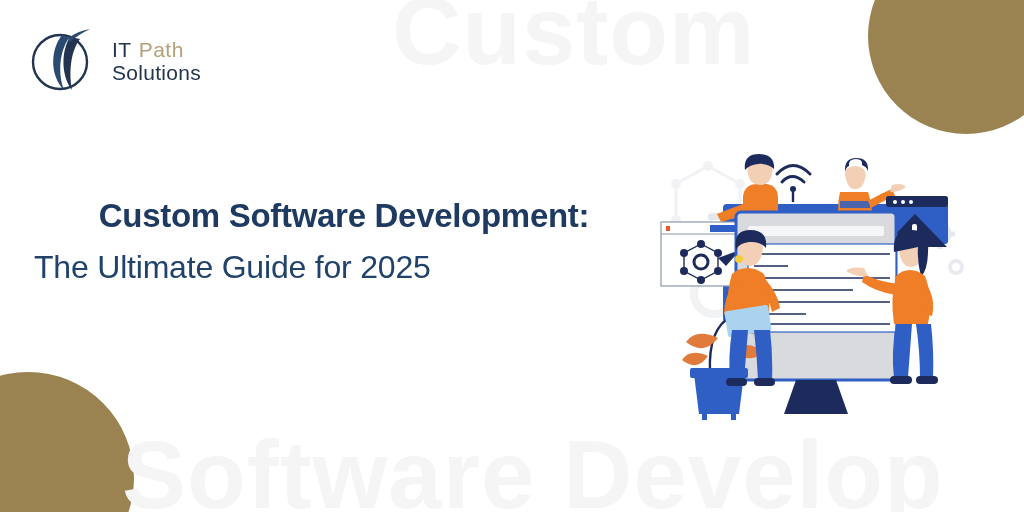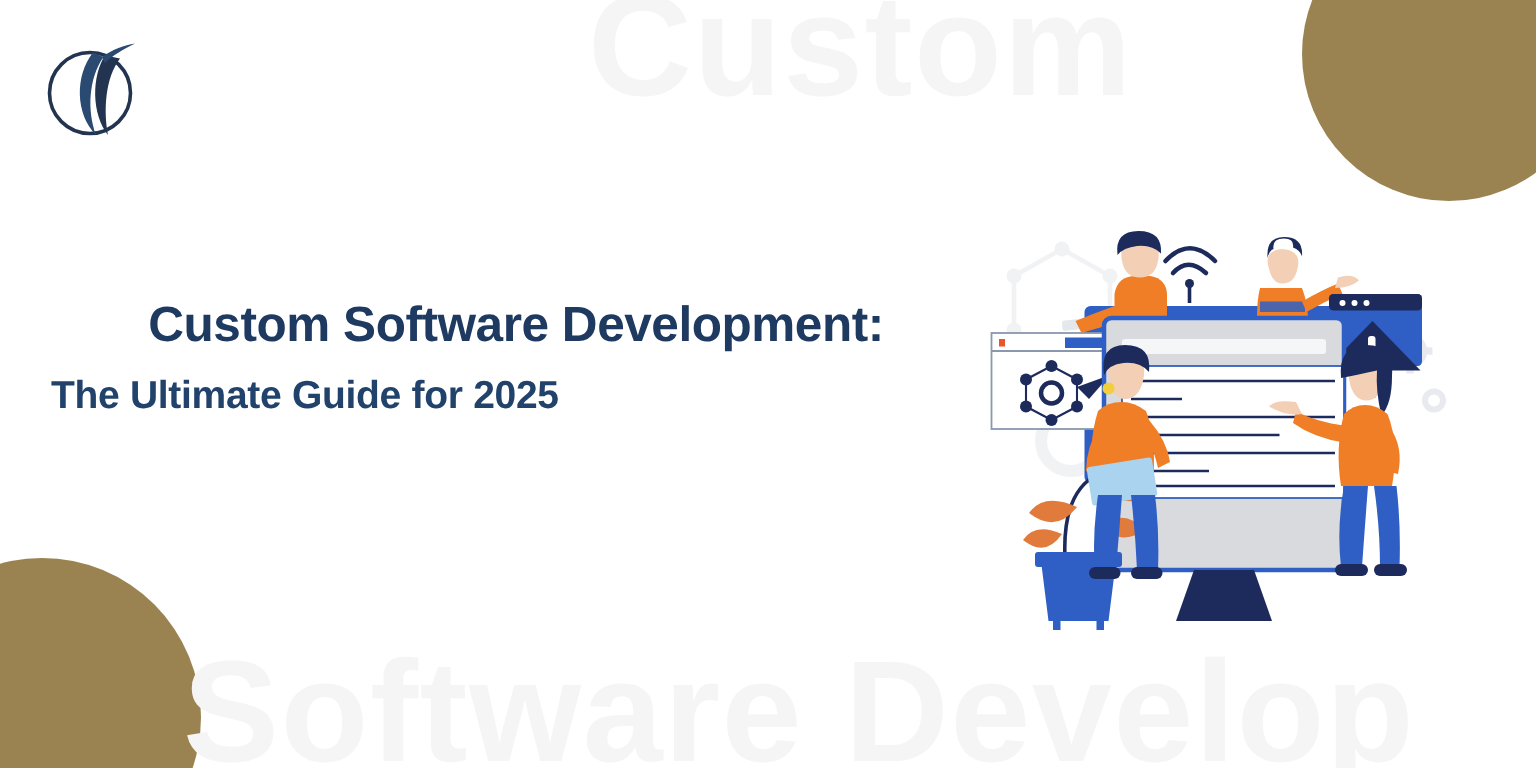--- a/index.html
+++ b/index.html
@@ -98,22 +98,22 @@
   .headline-main {
     font-size: 33px;
     font-weight: 700;
     color: #1e3a61;
     letter-spacing: -0.3px;
     margin: 0 0 12px 0;
     line-height: 1.2;
     text-align: center;
   }
   .headline-sub {
-    font-size: 26px;
-    font-weight: 700;
+    font-size: 32px;
+    font-weight: 400;
     color: #21436b;
     letter-spacing: -0.2px;
     margin: 0;
     line-height: 1.2;
   }
 
   
   .illustration {
     position: absolute;
     left: 648px;
@@ -135,20 +135,26 @@
   <div class="wm wm-bottom">Software Develop</div>
 
   <div class="logo">
     <div class="logo-mark">
       <svg viewBox="0 0 74 74" xmlns="http://www.w3.org/2000/svg">
         <circle cx="32" cy="38" r="27" fill="none" stroke="#22344f" stroke-width="2.4"></circle>
         <path d="M34 11 C 22 26, 22 52, 36 66 C 30 50, 31 28, 41 14 Z" fill="#2b4a72"></path>
         <path d="M42 13 C 33 27, 33 52, 44 66 C 41 50, 42 28, 52 15 Z" fill="#22344f"></path>
         <path d="M40 14 C 47 9, 55 6, 62 5 C 54 9, 47 13, 42 18 Z" fill="#2b4a72"></path>
       </svg>
+    </div>
+    <div class="logo-text">
+      <div class="logo-line1">
+        <span class="logo-it">IT</span><span class="logo-path">Path</span>
+      </div>
+      <div class="logo-line2">Solutions</div>
     </div>
   </div>
 
   <div class="headline">
     <h1 class="headline-main">Custom Software Development:</h1>
     <h2 class="headline-sub">The Ultimate Guide for 2025</h2>
   </div>
 
   <div class="illustration">
     <svg viewBox="0 0 330 300" xmlns="http://www.w3.org/2000/svg">

